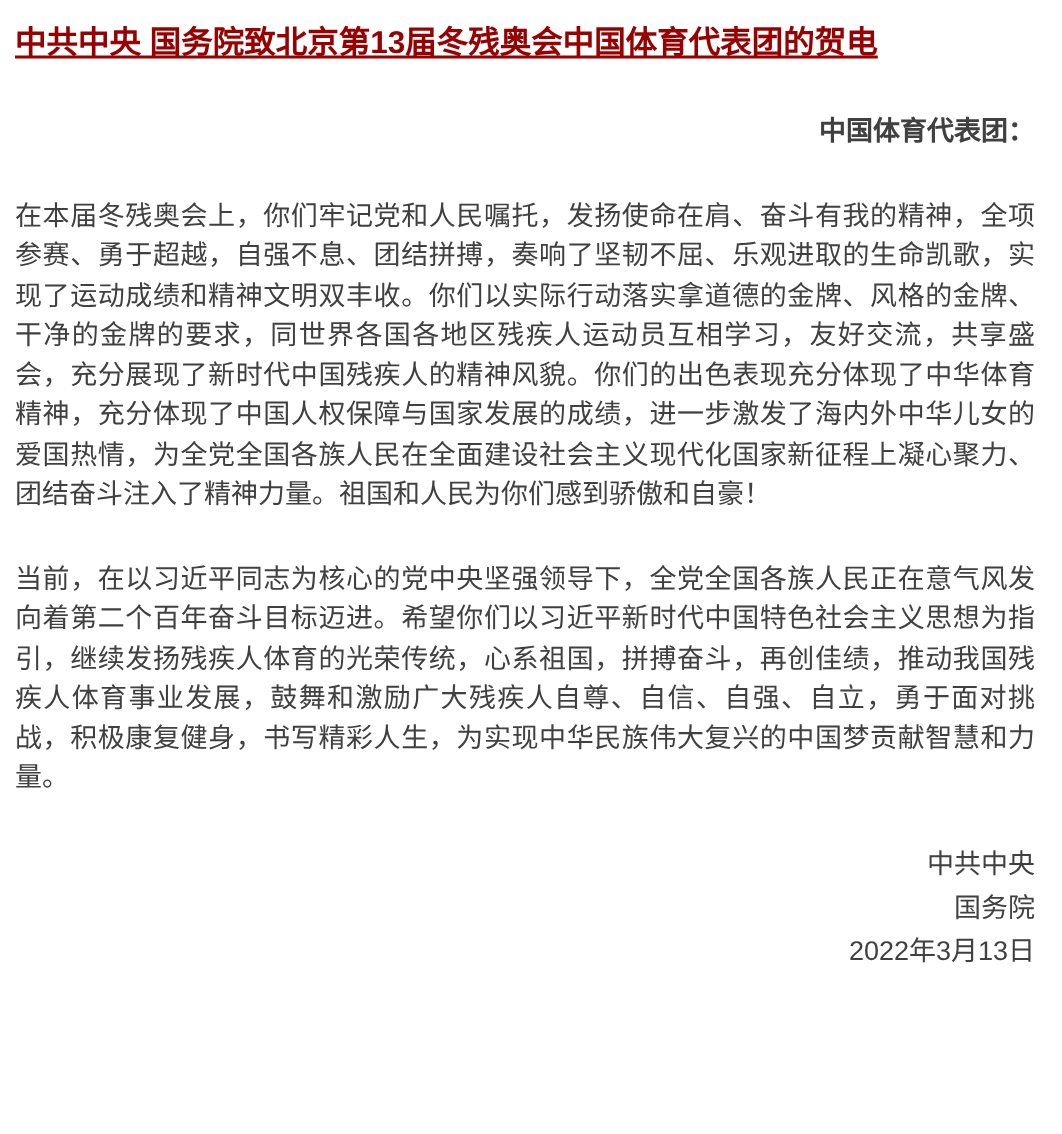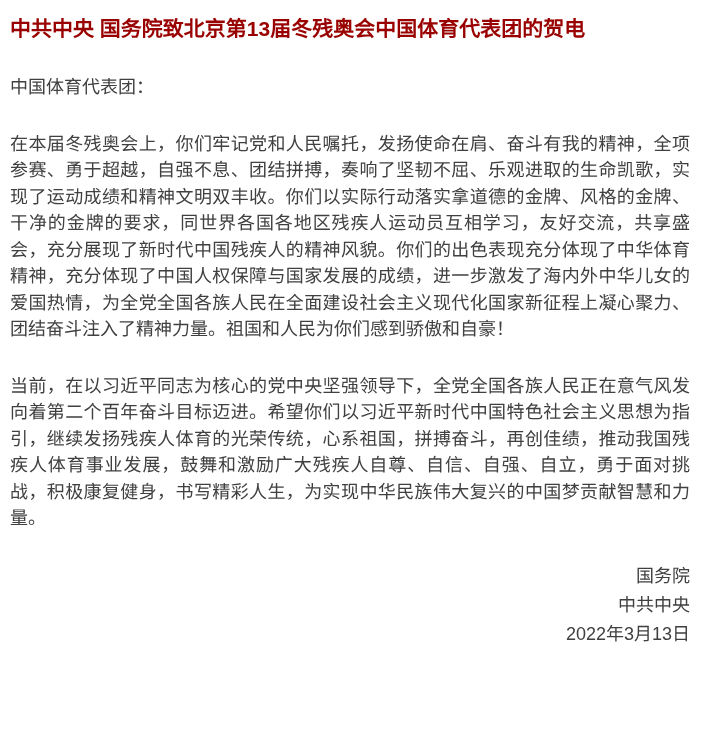--- a/index.html
+++ b/index.html
@@ -16,33 +16,35 @@
     padding: 14px 18px 10px 10px;
     overflow: hidden;
   }
   h1.article-title {
     font-size: 21px;
     line-height: 30px;
     font-weight: bold;
     color: var(--title-color, #990000);
     margin: 0 0 30px 0;
     letter-spacing: 0;
+    text-decoration: underline;
   }
   p.salutation,
   p.body-para {
     font-size: 18px;
     line-height: 26.5px;
     color: var(--body-text-color, #404040);
     margin: 30px 0;
     text-align: justify;
     text-justify: inter-ideograph;
     word-break: break-all;
   }
   p.salutation {
-    text-align: left;
+    text-align: right;
+    font-weight: bold;
   }
   .signature {
     margin-top: 30px;
     text-align: right;
   }
   .signature p {
     font-size: 18px;
     line-height: 29px;
     color: var(--body-text-color, #404040);
     margin: 0;
@@ -56,18 +58,18 @@
     <h1 class="article-title">中共中央 国务院致北京第13届冬残奥会中国体育代表团的贺电</h1>
 
     <p class="salutation">中国体育代表团：</p>
 
 
     <p class="body-para">在本届冬残奥会上，你们牢记党和人民嘱托，发扬使命在肩、奋斗有我的精神，全项参赛、勇于超越，自强不息、团结拼搏，奏响了坚韧不屈、乐观进取的生命凯歌，实现了运动成绩和精神文明双丰收。你们以实际行动落实拿道德的金牌、风格的金牌、干净的金牌的要求，同世界各国各地区残疾人运动员互相学习，友好交流，共享盛会，充分展现了新时代中国残疾人的精神风貌。你们的出色表现充分体现了中华体育精神，充分体现了中国人权保障与国家发展的成绩，进一步激发了海内外中华儿女的爱国热情，为全党全国各族人民在全面建设社会主义现代化国家新征程上凝心聚力、团结奋斗注入了精神力量。祖国和人民为你们感到骄傲和自豪！</p>
 
     <p class="body-para">当前，在以习近平同志为核心的党中央坚强领导下，全党全国各族人民正在意气风发向着第二个百年奋斗目标迈进。希望你们以习近平新时代中国特色社会主义思想为指引，继续发扬残疾人体育的光荣传统，心系祖国，拼搏奋斗，再创佳绩，推动我国残疾人体育事业发展，鼓舞和激励广大残疾人自尊、自信、自强、自立，勇于面对挑战，积极康复健身，书写精彩人生，为实现中华民族伟大复兴的中国梦贡献智慧和力量。</p>
 
     <div class="signature">
+      <p>中共中央</p>
       <p>国务院</p>
-      <p>中共中央</p>
       <p>2022年3月13日</p>
     </div>
   </article>
 </div>
 
 </body></html>

